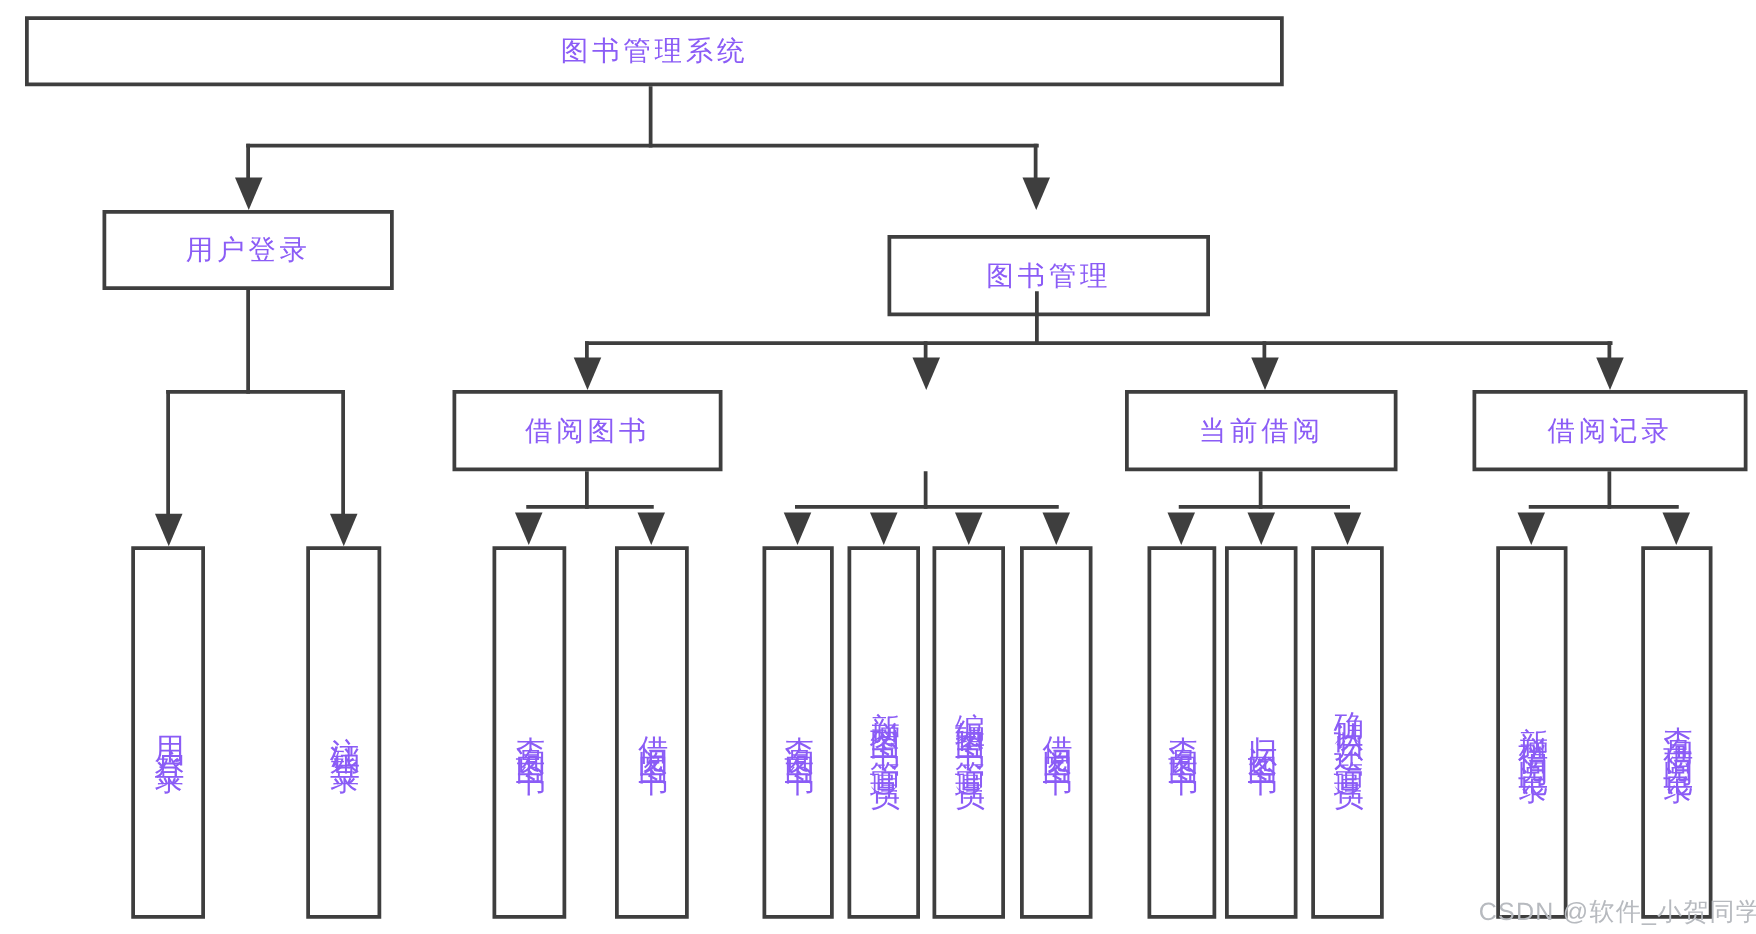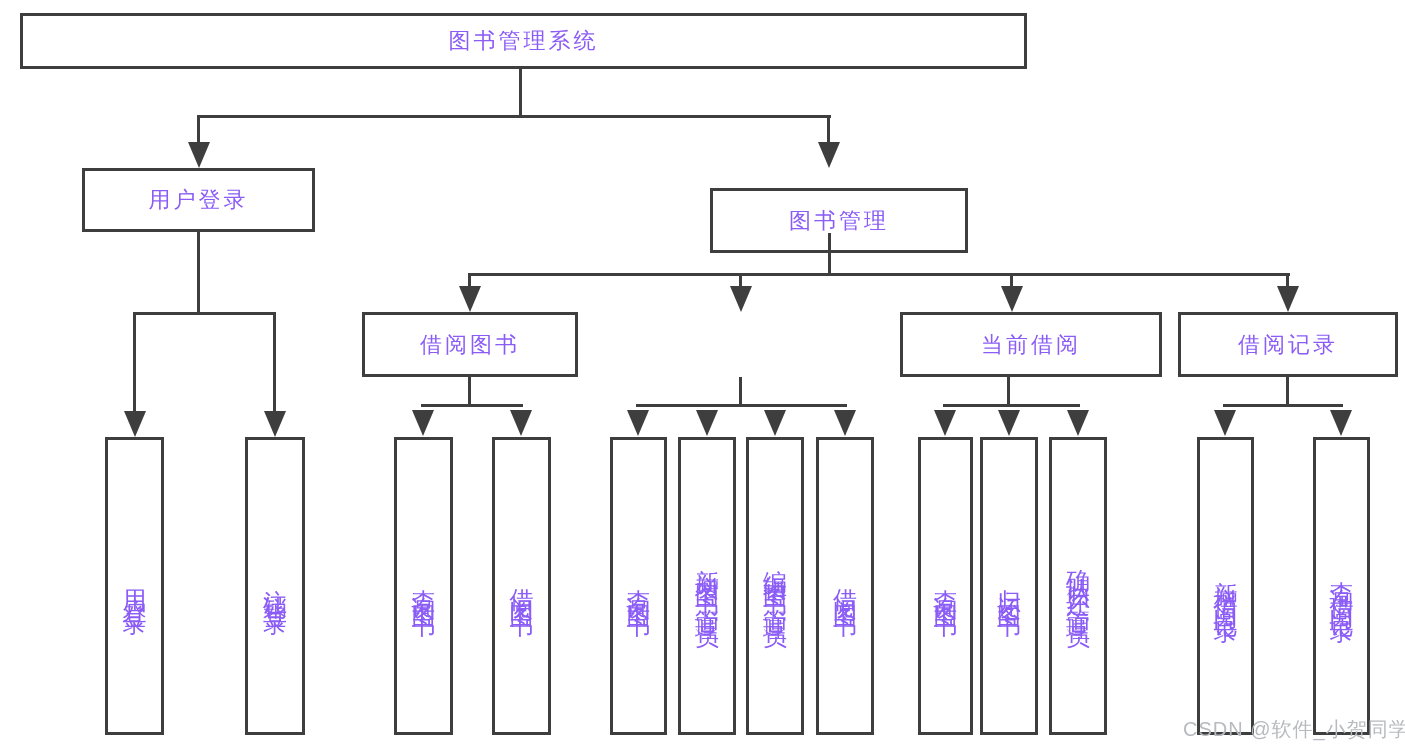--- a/index.html
+++ b/index.html
@@ -85,21 +85,21 @@
   <div class="line" style="left:739px;top:273px;width:3px;height:14px;"></div>
   <div class="arrow" style="left:730px;top:286px;"></div>
   <div class="line" style="left:1010px;top:273px;width:3px;height:14px;"></div>
   <div class="arrow" style="left:1001px;top:286px;"></div>
   <div class="line" style="left:1286px;top:273px;width:3px;height:14px;"></div>
   <div class="arrow" style="left:1277px;top:286px;"></div>
 
   <div class="box hbox" style="left:362px;top:312px;width:216px;height:65px;">
     <span class="lbl">借阅图书</span>
   </div>
-  <div class="box hbox" style="left:900px;top:312px;width:262px;height:65px;">
+  <div class="box hbox" style="left:900px;top:312px;width:218px;height:65px;">
     <span class="lbl">当前借阅</span>
   </div>
   <div class="box hbox" style="left:1178px;top:312px;width:220px;height:65px;">
     <span class="lbl">借阅记录</span>
   </div>
 
   <div class="line" style="left:468px;top:377px;width:3px;height:30px;"></div>
   <div class="line" style="left:421px;top:404px;width:102px;height:3px;"></div>
   <div class="arrow" style="left:412px;top:410px;"></div>
   <div class="arrow" style="left:510px;top:410px;"></div>

